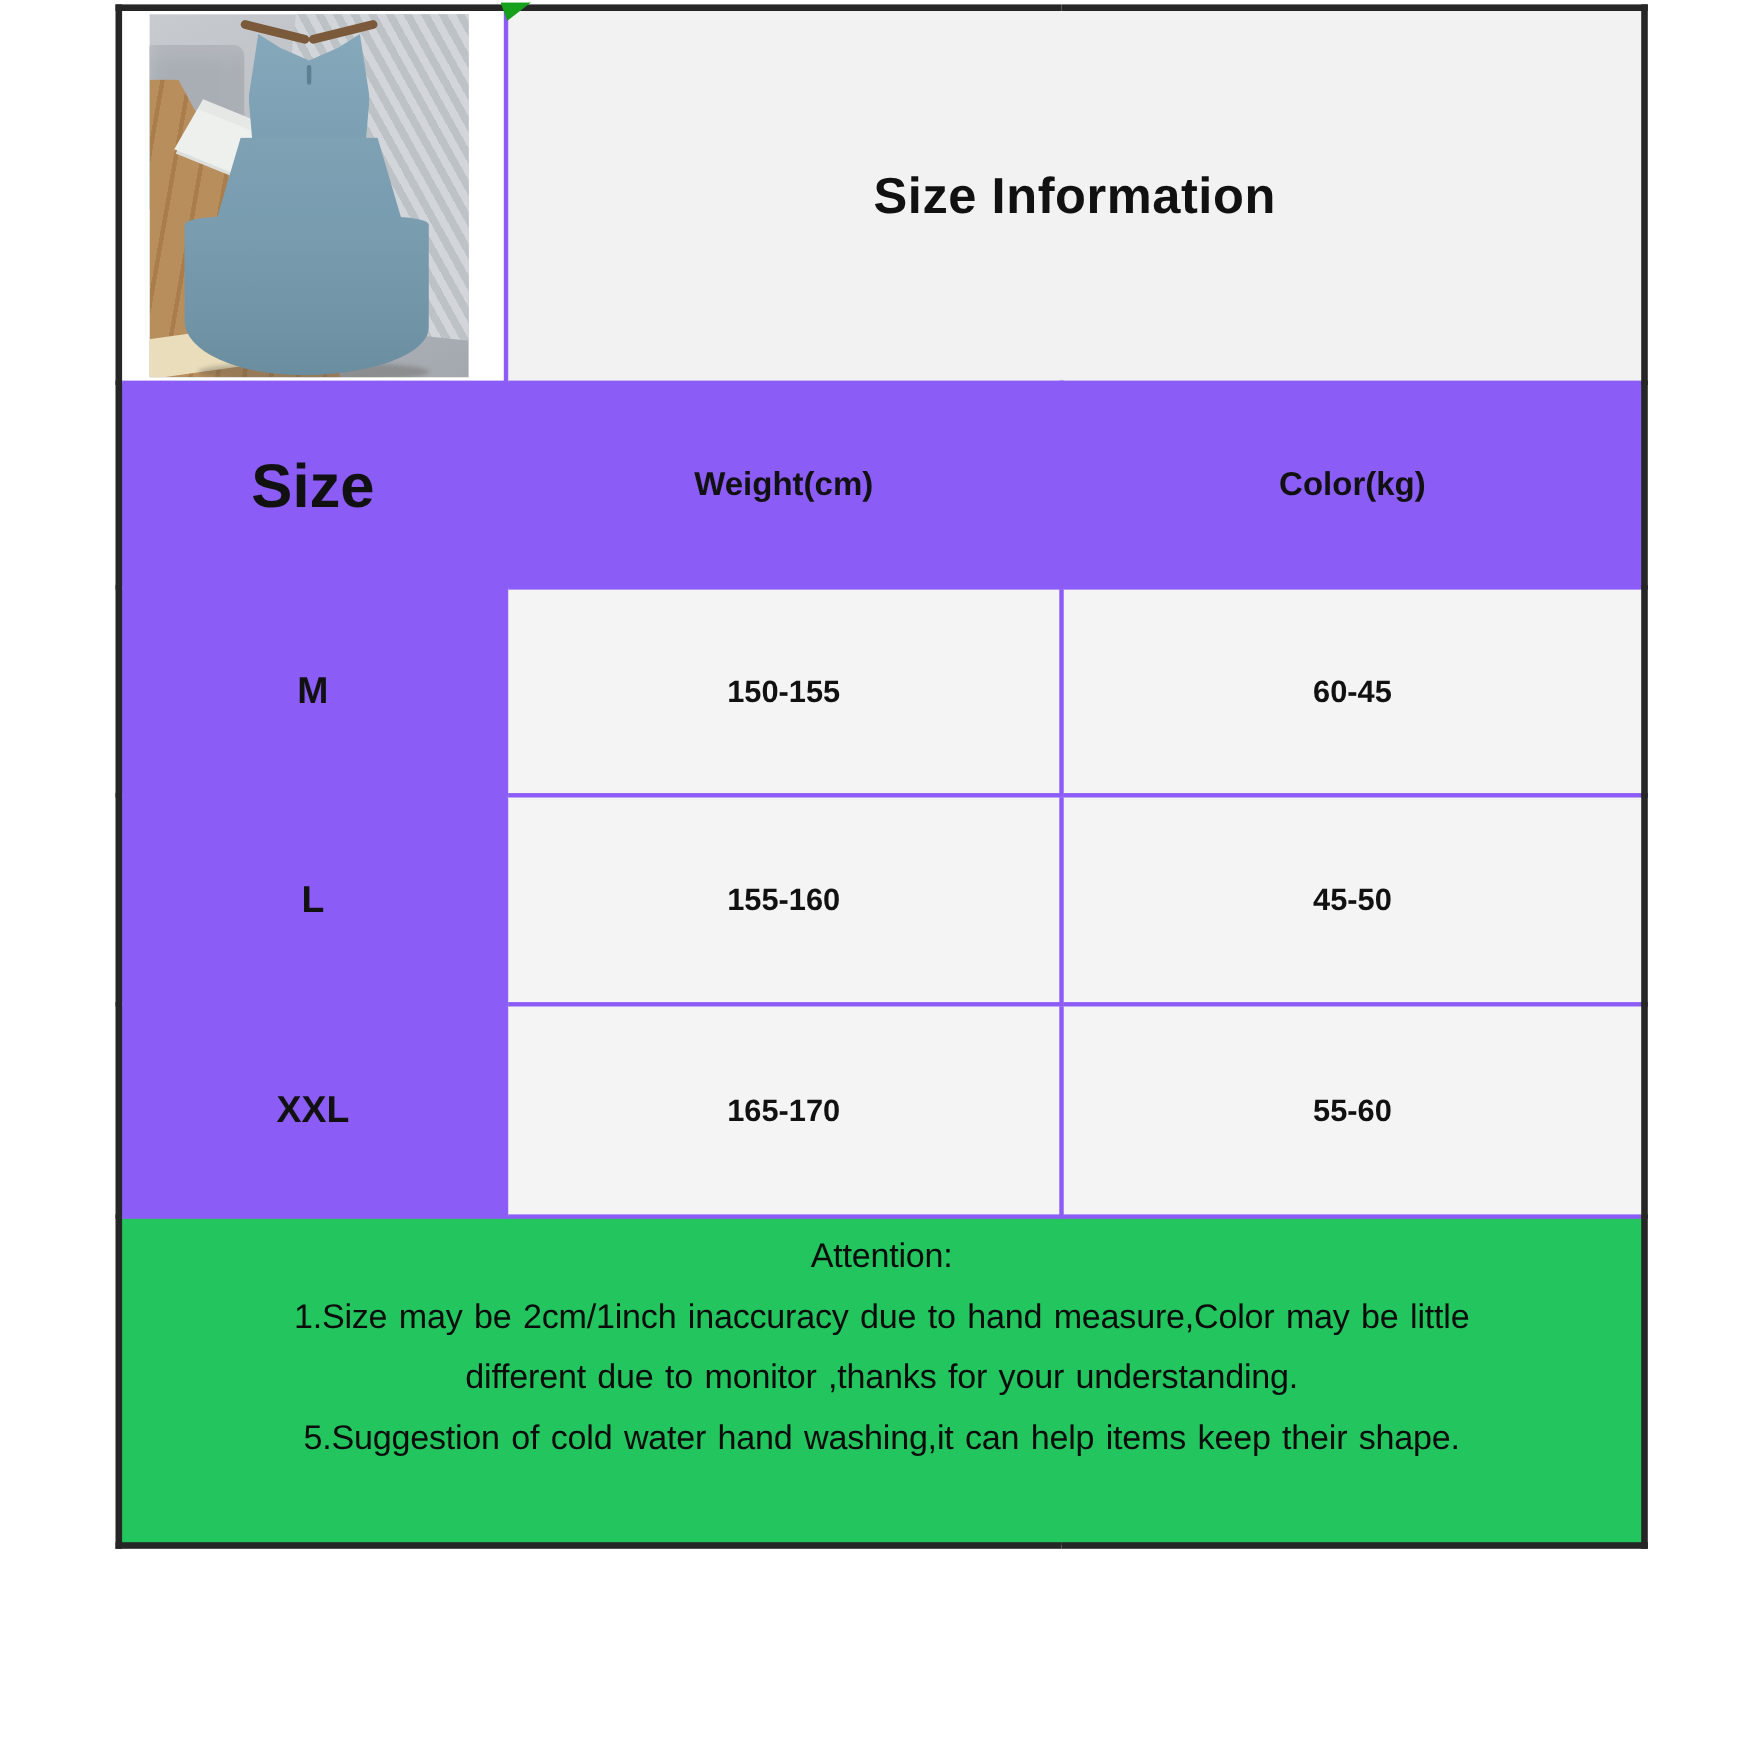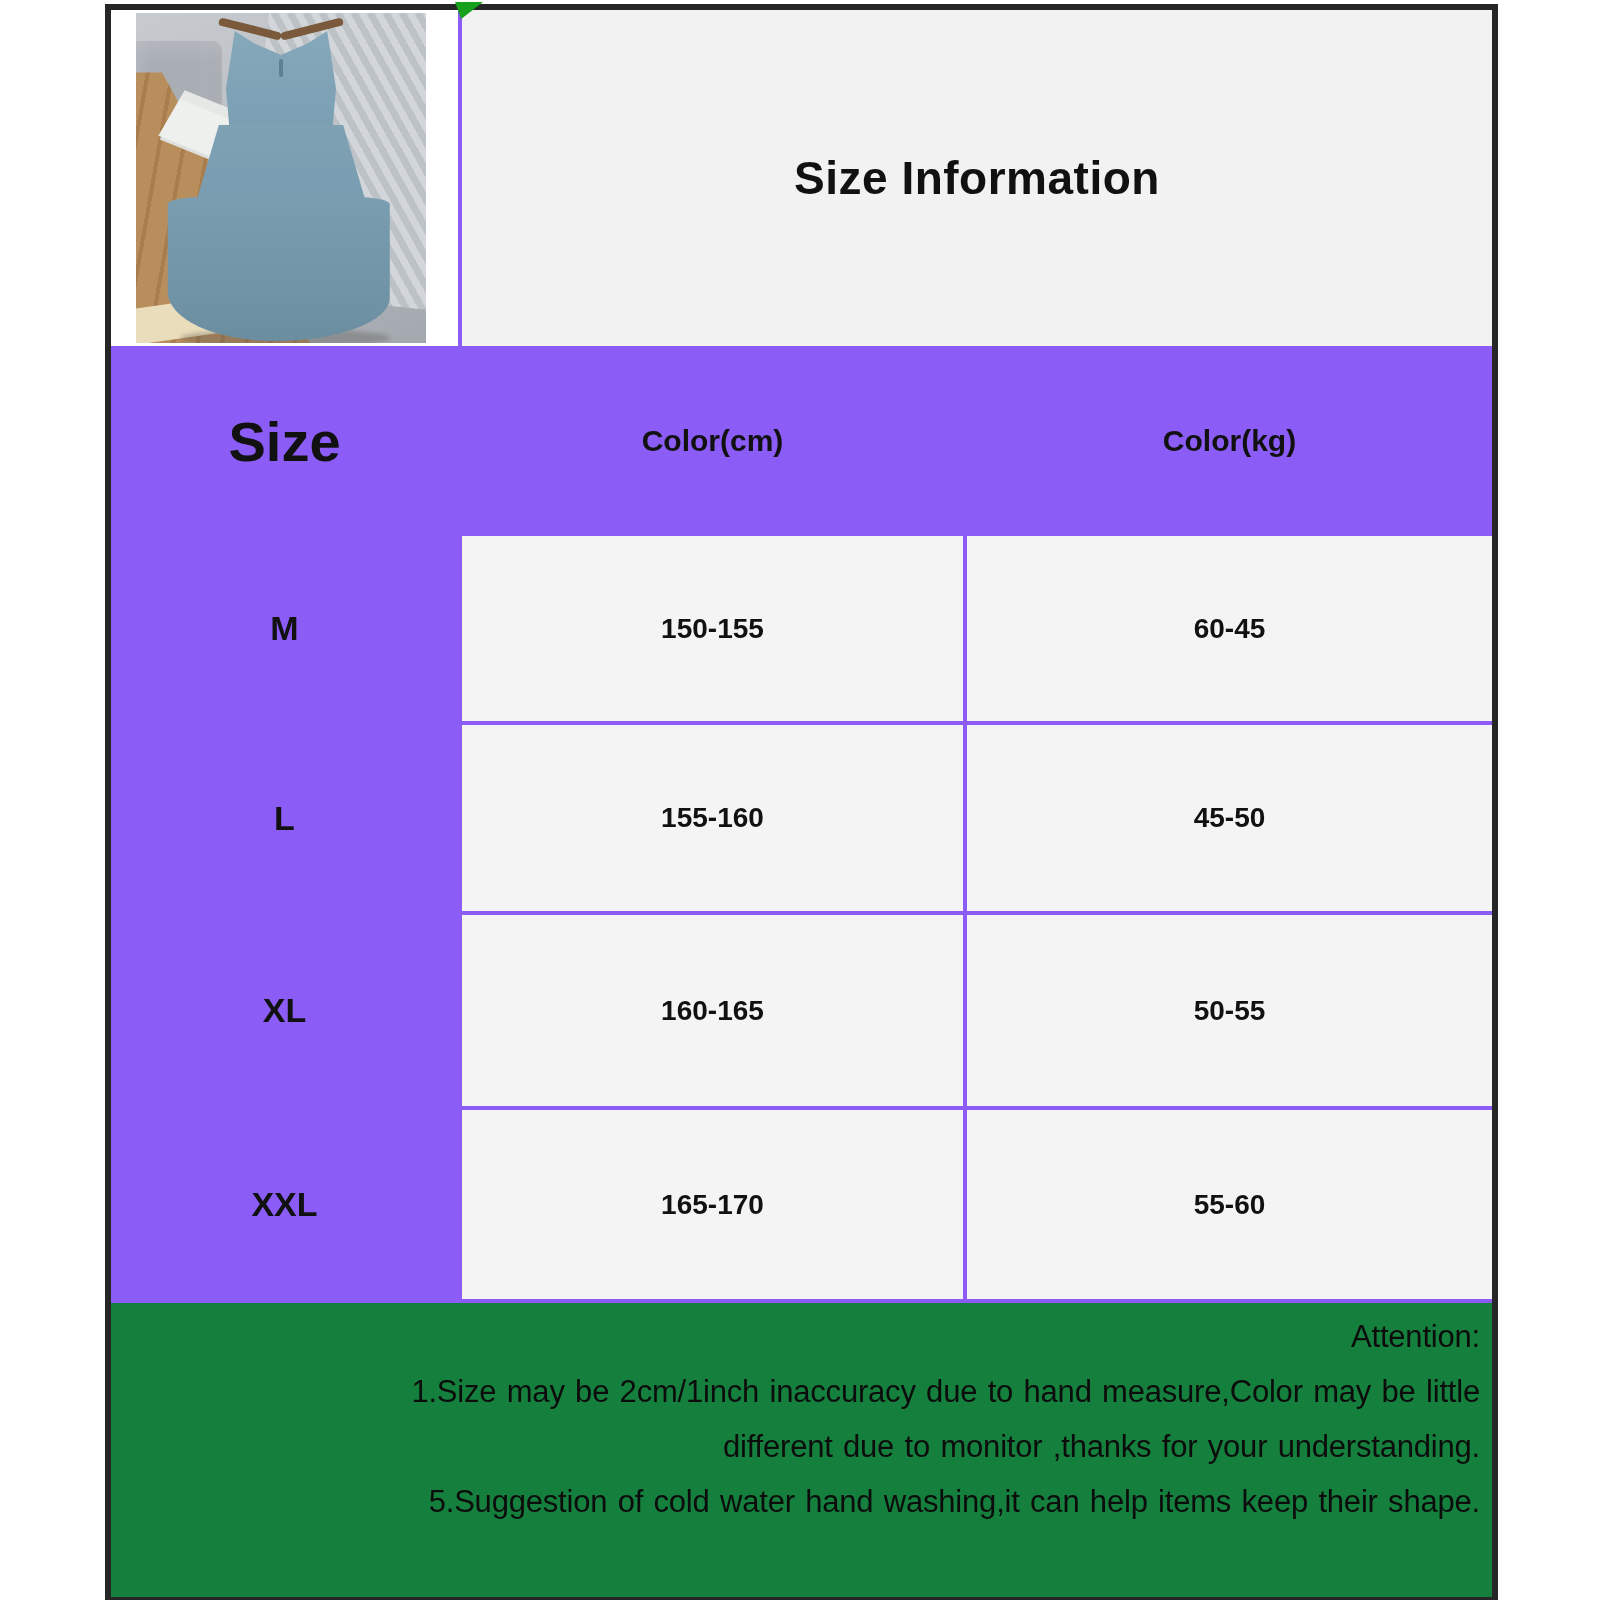--- a/index.html
+++ b/index.html
@@ -24,21 +24,21 @@
   .r7 td{height:282px;}
   
   .img-cell{background:#ffffff;vertical-align:top;}
   .title-cell{background:#f2f2f2;font-size:46px;font-weight:bold;letter-spacing:0.5px;}
   .gray{background:#8b5cf6;font-weight:bold;}
   .size-hdr{font-size:56px;}
   .col-hdr{font-size:30px;}
   .size-val{font-size:34px;}
   .val{background:#f4f4f4;font-weight:bold;font-size:28px;}
   .attention-cell{
-    background:#15803d;text-align:right;vertical-align:top;
+    background:#22c55e;text-align:center;vertical-align:top;
     padding:6px 12px;font-size:31px;line-height:55px;color:#0c0c0c;
     letter-spacing:-0.2px;word-spacing:2px;
   }
   
   .green-marker{
     position:absolute;left:350px;top:-2px;width:28px;height:17px;
     background:#17a01c;clip-path:polygon(0 0,100% 0,22% 100%);z-index:6;
   }
   
   .photo{
@@ -134,37 +134,32 @@
           <div class="keyhole"></div>
           <div class="tier2 dress-creases"></div>
           <div class="hem-shadow"></div>
           <div class="skirt dress-creases"></div>
         </div>
       </td>
       <td class="title-cell" colspan="2">Size Information</td>
     </tr>
     <tr class="r2">
       <td class="gray size-hdr">Size</td>
-      <td class="gray col-hdr">Color(cm)</td>
+      <td class="gray col-hdr">Weight(cm)</td>
       <td class="gray col-hdr">Color(kg)</td>
     </tr>
     <tr class="r3">
       <td class="gray size-val">M</td>
       <td class="val">150-155</td>
       <td class="val">60-45</td>
     </tr>
     <tr class="r4">
       <td class="gray size-val">L</td>
       <td class="val">155-160</td>
       <td class="val">45-50</td>
-    </tr>
-    <tr class="r5">
-      <td class="gray size-val">XL</td>
-      <td class="val">160-165</td>
-      <td class="val">50-55</td>
     </tr>
     <tr class="r6">
       <td class="gray size-val">XXL</td>
       <td class="val">165-170</td>
       <td class="val">55-60</td>
     </tr>
     <tr class="r7">
       <td class="attention-cell" colspan="3">
         <div>Attention:</div>
         <div>1.Size may be 2cm/1inch inaccuracy due to hand measure,Color may be little</div>

